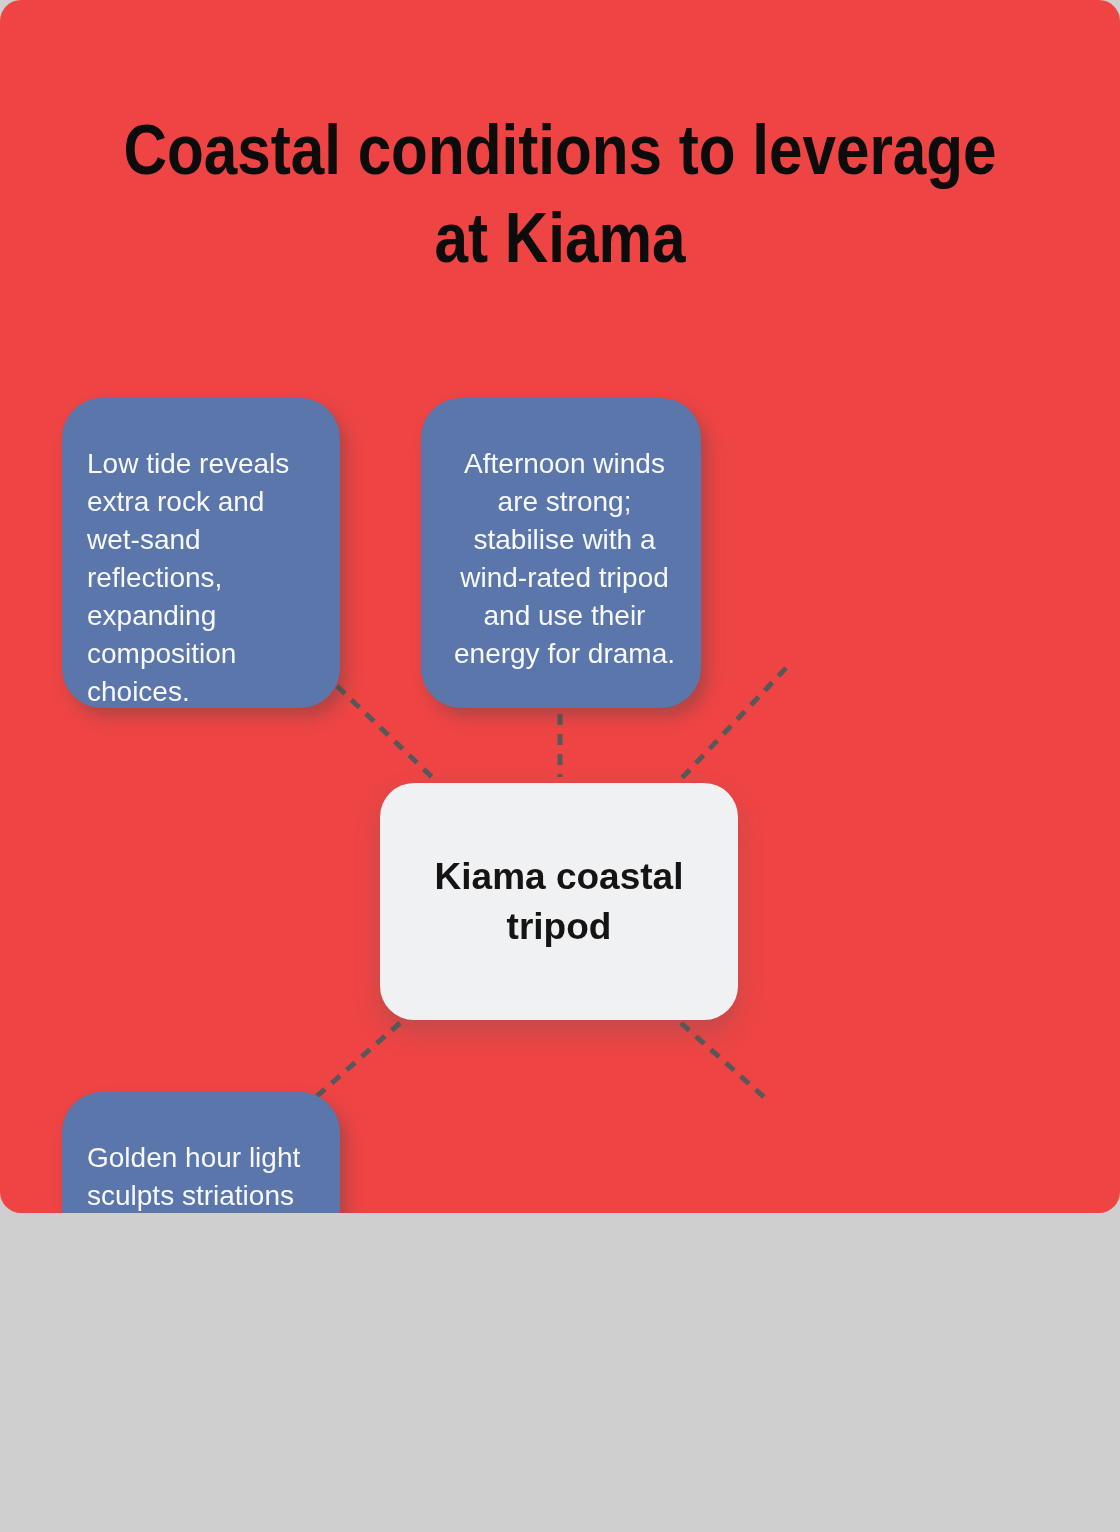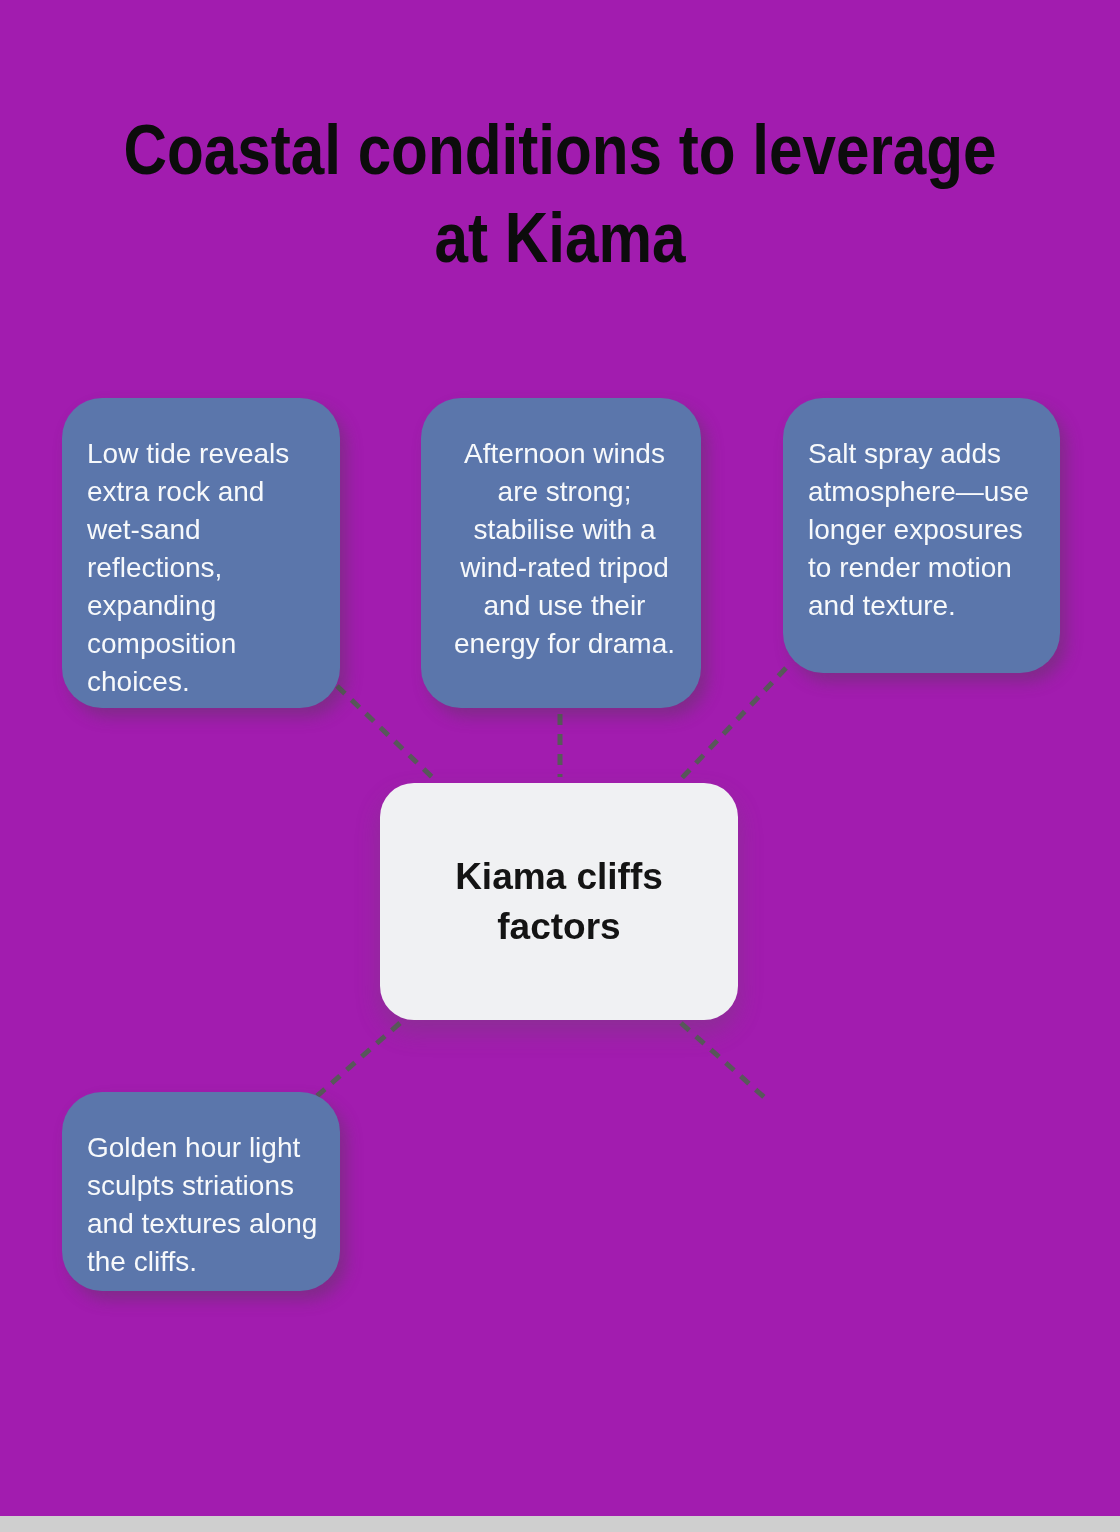--- a/index.html
+++ b/index.html
@@ -1,22 +1,23 @@
 <!DOCTYPE html>
 <html><head>
 <meta charset="utf-8">
 <style>
   html, body { margin: 0; padding: 0; background: #cfcfcf; }
   .canvas {
     position: relative;
     width: 1120px;
-    height: 1516px;
-    background: #a21caf;
+    height: 1213px;
+    background: #ef4444;
     overflow: hidden;
     font-family: "Liberation Sans", sans-serif;
+    border-radius: 21px;
   }
 
   
   .title {
     position: absolute;
     top: 106px;
     left: 0;
     width: 1120px;
     margin: 0;
     text-align: center;
@@ -46,21 +47,21 @@
   
   .node {
     position: absolute;
     background: #5b76ab;
     border-radius: 40px;
     color: #f7f9fb;
     box-shadow: 7px 9px 15px rgba(70,70,70,0.35);
   }
   .node p {
     margin: 0;
-    padding: 37px 18px 0 25px;
+    padding: 47px 18px 0 25px;
     font-size: 28px;
     line-height: 38px;
   }
   .node-1 { left: 62px;  top: 398px;  width: 278px; height: 310px; }
   .node-2 { left: 421px; top: 398px;  width: 280px; height: 310px; text-align: center; }
   .node-3 { left: 783px; top: 398px;  width: 277px; height: 275px; }
   .node-4 { left: 62px;  top: 1092px; width: 278px; height: 199px; }
   .node-5 { left: 784px; top: 1092px; width: 278px; height: 198px; }
 
   
@@ -119,26 +120,23 @@
   </svg>
 
   <div class="node node-1">
     <p>Low tide reveals extra rock and wet-sand reflections, expanding composition choices.</p>
   </div>
 
   <div class="node node-2">
     <p>Afternoon winds are strong; stabilise with a wind-rated tripod and use their energy for drama.</p>
   </div>
 
-  <div class="node node-3">
-    <p>Salt spray adds atmosphere—use longer exposures to render motion and texture.</p>
-  </div>
 
   <div class="center-node">
-    <div class="label">Kiama cliffs factors</div>
+    <div class="label">Kiama coastal tripod</div>
   </div>
 
   <div class="node node-4">
     <p>Golden hour light sculpts striations and textures along the cliffs.</p>
   </div>
 
 
 
 </div>
 

